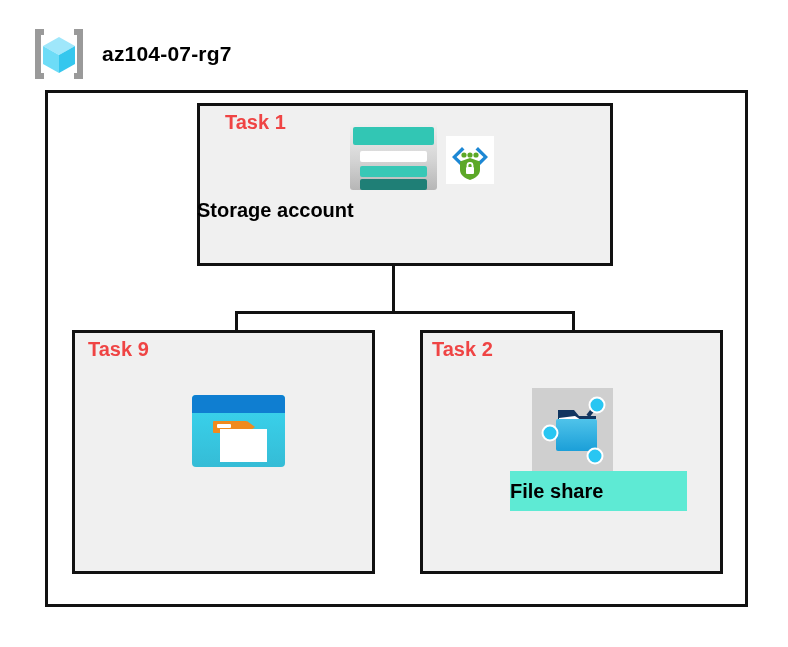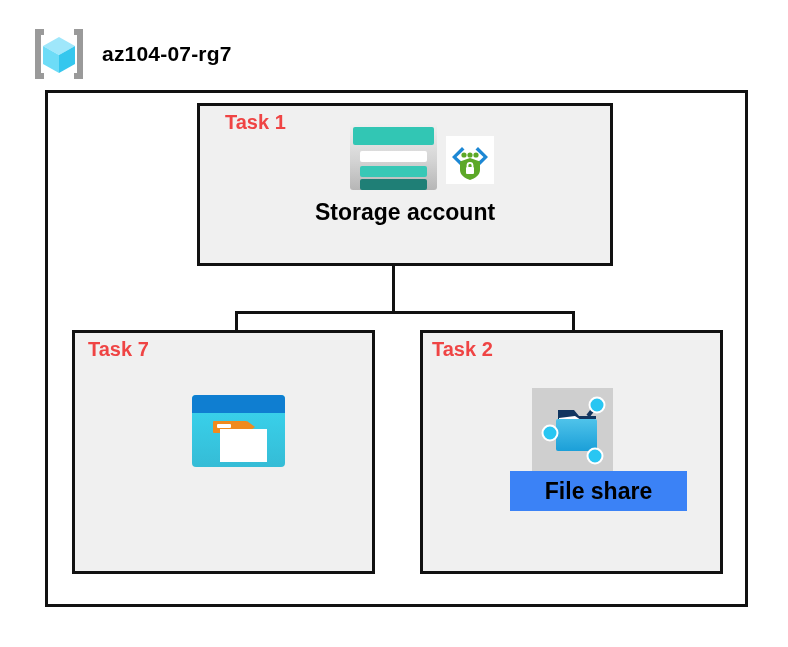--- a/index.html
+++ b/index.html
@@ -93,43 +93,42 @@
     color: #ef4444;
     white-space: nowrap;
   }
   #task1-label { left: 225px; top: 111px; }
   #task2-label { left: 88px;  top: 338px; }
   #task3-label { left: 432px; top: 338px; }
 
   
   .node-label {
     position: absolute;
-    font-size: 23px;
+    font-size: 20px;
     font-weight: bold;
     color: #000000;
     white-space: nowrap;
-    text-align: center;
   }
   #storage-label {
     left: 197px;
     top: 199px;
     width: 416px;
   }
   #blob-label {
     left: 72px;
     top: 483px;
     width: 303px;
   }
   #fileshare-label {
     left: 510px;
     top: 471px;
     width: 177px;
     height: 40px;
     line-height: 40px;
-    background: #3b82f6;
+    background: #5eead4;
   }
 
   
   .conn {
     position: absolute;
     background: #111111;
   }
   #conn-stem   { left: 392px; top: 223px; width: 3px;  height: 90px; }
   #conn-bus    { left: 235px; top: 311px; width: 340px; height: 3px; }
   #conn-left   { left: 235px; top: 311px; width: 3px;  height: 80px; }
@@ -297,21 +296,21 @@
 
       <rect x="20" y="31" width="8" height="7" rx="1" fill="#ffffff"></rect>
 
       <path d="M21.5 31 L21.5 29.3 A2.5 2.5 0 0 1 26.5 29.3 L26.5 31" fill="none" stroke="#ffffff" stroke-width="1.8"></path>
     </svg>
   </div>
 
   <div id="storage-label" class="node-label">Storage account</div>
 
   <div id="task2-box" class="task-box"></div>
-  <div id="task2-label" class="task-label">Task 7</div>
+  <div id="task2-label" class="task-label">Task 9</div>
 
   <div id="blob-icon">
     <div class="blob-head"></div>
     <div class="blob-tab"></div>
     <div class="blob-tab-slot"></div>
     <div class="blob-doc"></div>
   </div>
 
 
   <div id="task3-box" class="task-box"></div>

